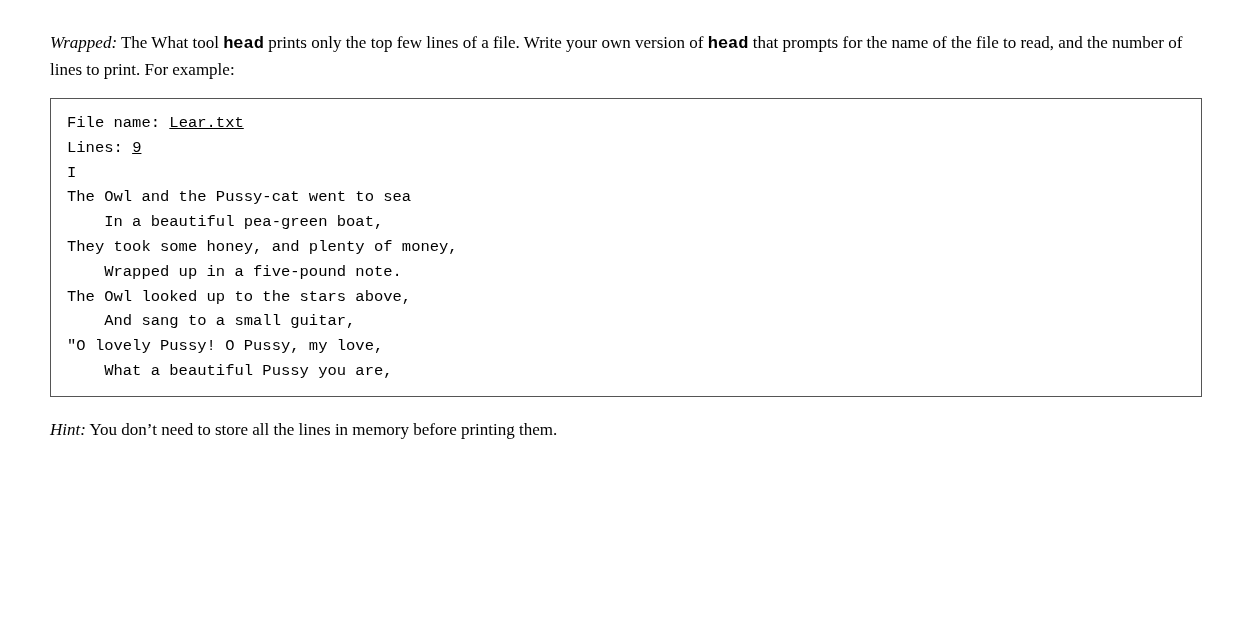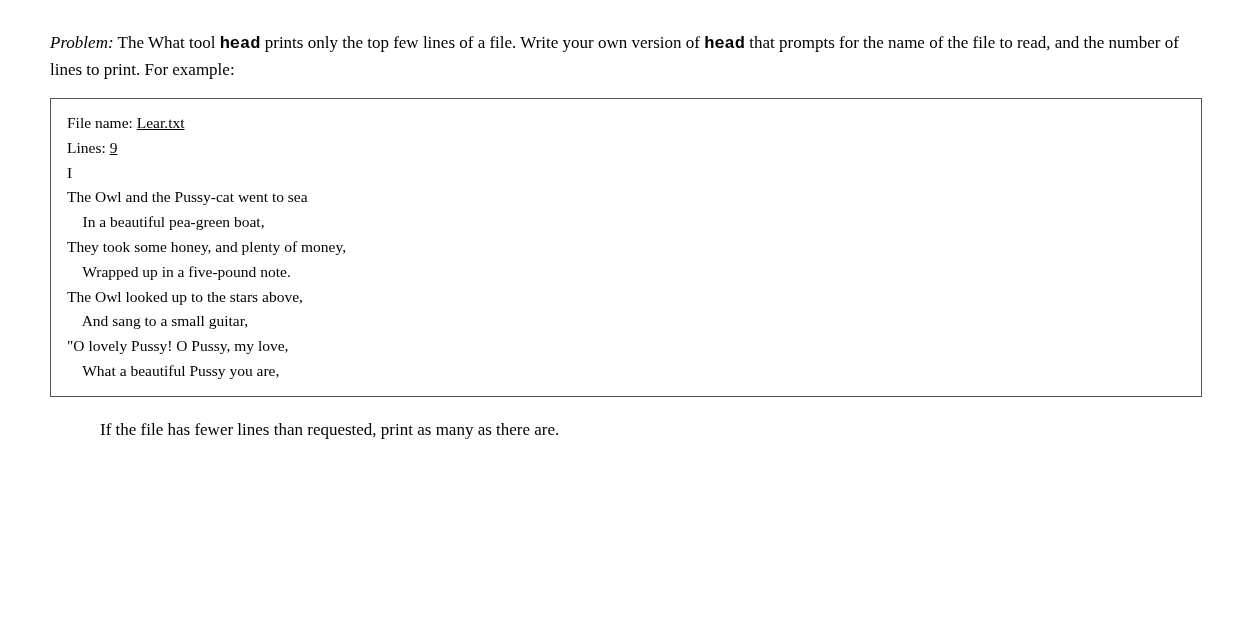--- a/index.html
+++ b/index.html
@@ -36,21 +36,21 @@
     code, .mono {
       font-family: 'Courier New', Courier, monospace;
       font-weight: bold;
       margin-top: 12px;
     }
 
     .code-box {
       border: 1.5px solid #555;
       padding: 12px 16px;
       margin: 0 0 20px 0;
-      font-family: Liberation Serif, serif;
+      font-family: Liberation Mono, monospace;
       font-size: 15.5px;
       line-height: 1.6;
       background: #ffffff;
       display: block;
     }
 
     .code-box .underlined {
       text-decoration: underline;
     }
 
@@ -65,30 +65,32 @@
     .if-line {
       margin-left: 50px;
       margin-bottom: 16px;
     }
   </style>
 </head>
 <body>
 
 <div class="problem-block">
   <p class="problem-text">
-    <span class="problem-label">Problem:</span><span> The What tool </span><code>head</code><span> prints only the top few lines of a file.  Write your own version of </span><code>head</code><span> that prompts for the name of the file to read, and the number of lines to print.  For example:</span>
+    <span class="problem-label">Wrapped:</span><span> The What tool </span><code>head</code><span> prints only the top few lines of a file.  Write your own version of </span><code>head</code><span> that prompts for the name of the file to read, and the number of lines to print.  For example:</span>
   </p>
 
   <pre class="code-box"><span>File name: </span><span class="underlined">Lear.txt</span>
 <span>Lines: </span><span class="underlined">9</span>
 <span>I</span>
 <span>The Owl and the Pussy-cat went to sea</span>
 <span>    In a beautiful pea-green boat,</span>
 <span>They took some honey, and plenty of money,</span>
 <span>    Wrapped up in a five-pound note.</span>
 <span>The Owl looked up to the stars above,</span>
 <span>    And sang to a small guitar,</span>
 <span>"O lovely Pussy! O Pussy, my love,</span>
 <span>    What a beautiful Pussy you are,</span></pre>
 
-  <p class="if-line">If the file has fewer lines than requested, print as many as there are.</p>
 
+  <p class="hint-block">
+    <span class="hint-label">Hint:</span><span> You don’t need to store all the lines in memory before printing them.</span>
+  </p>
 </div>
 
 </body></html>

